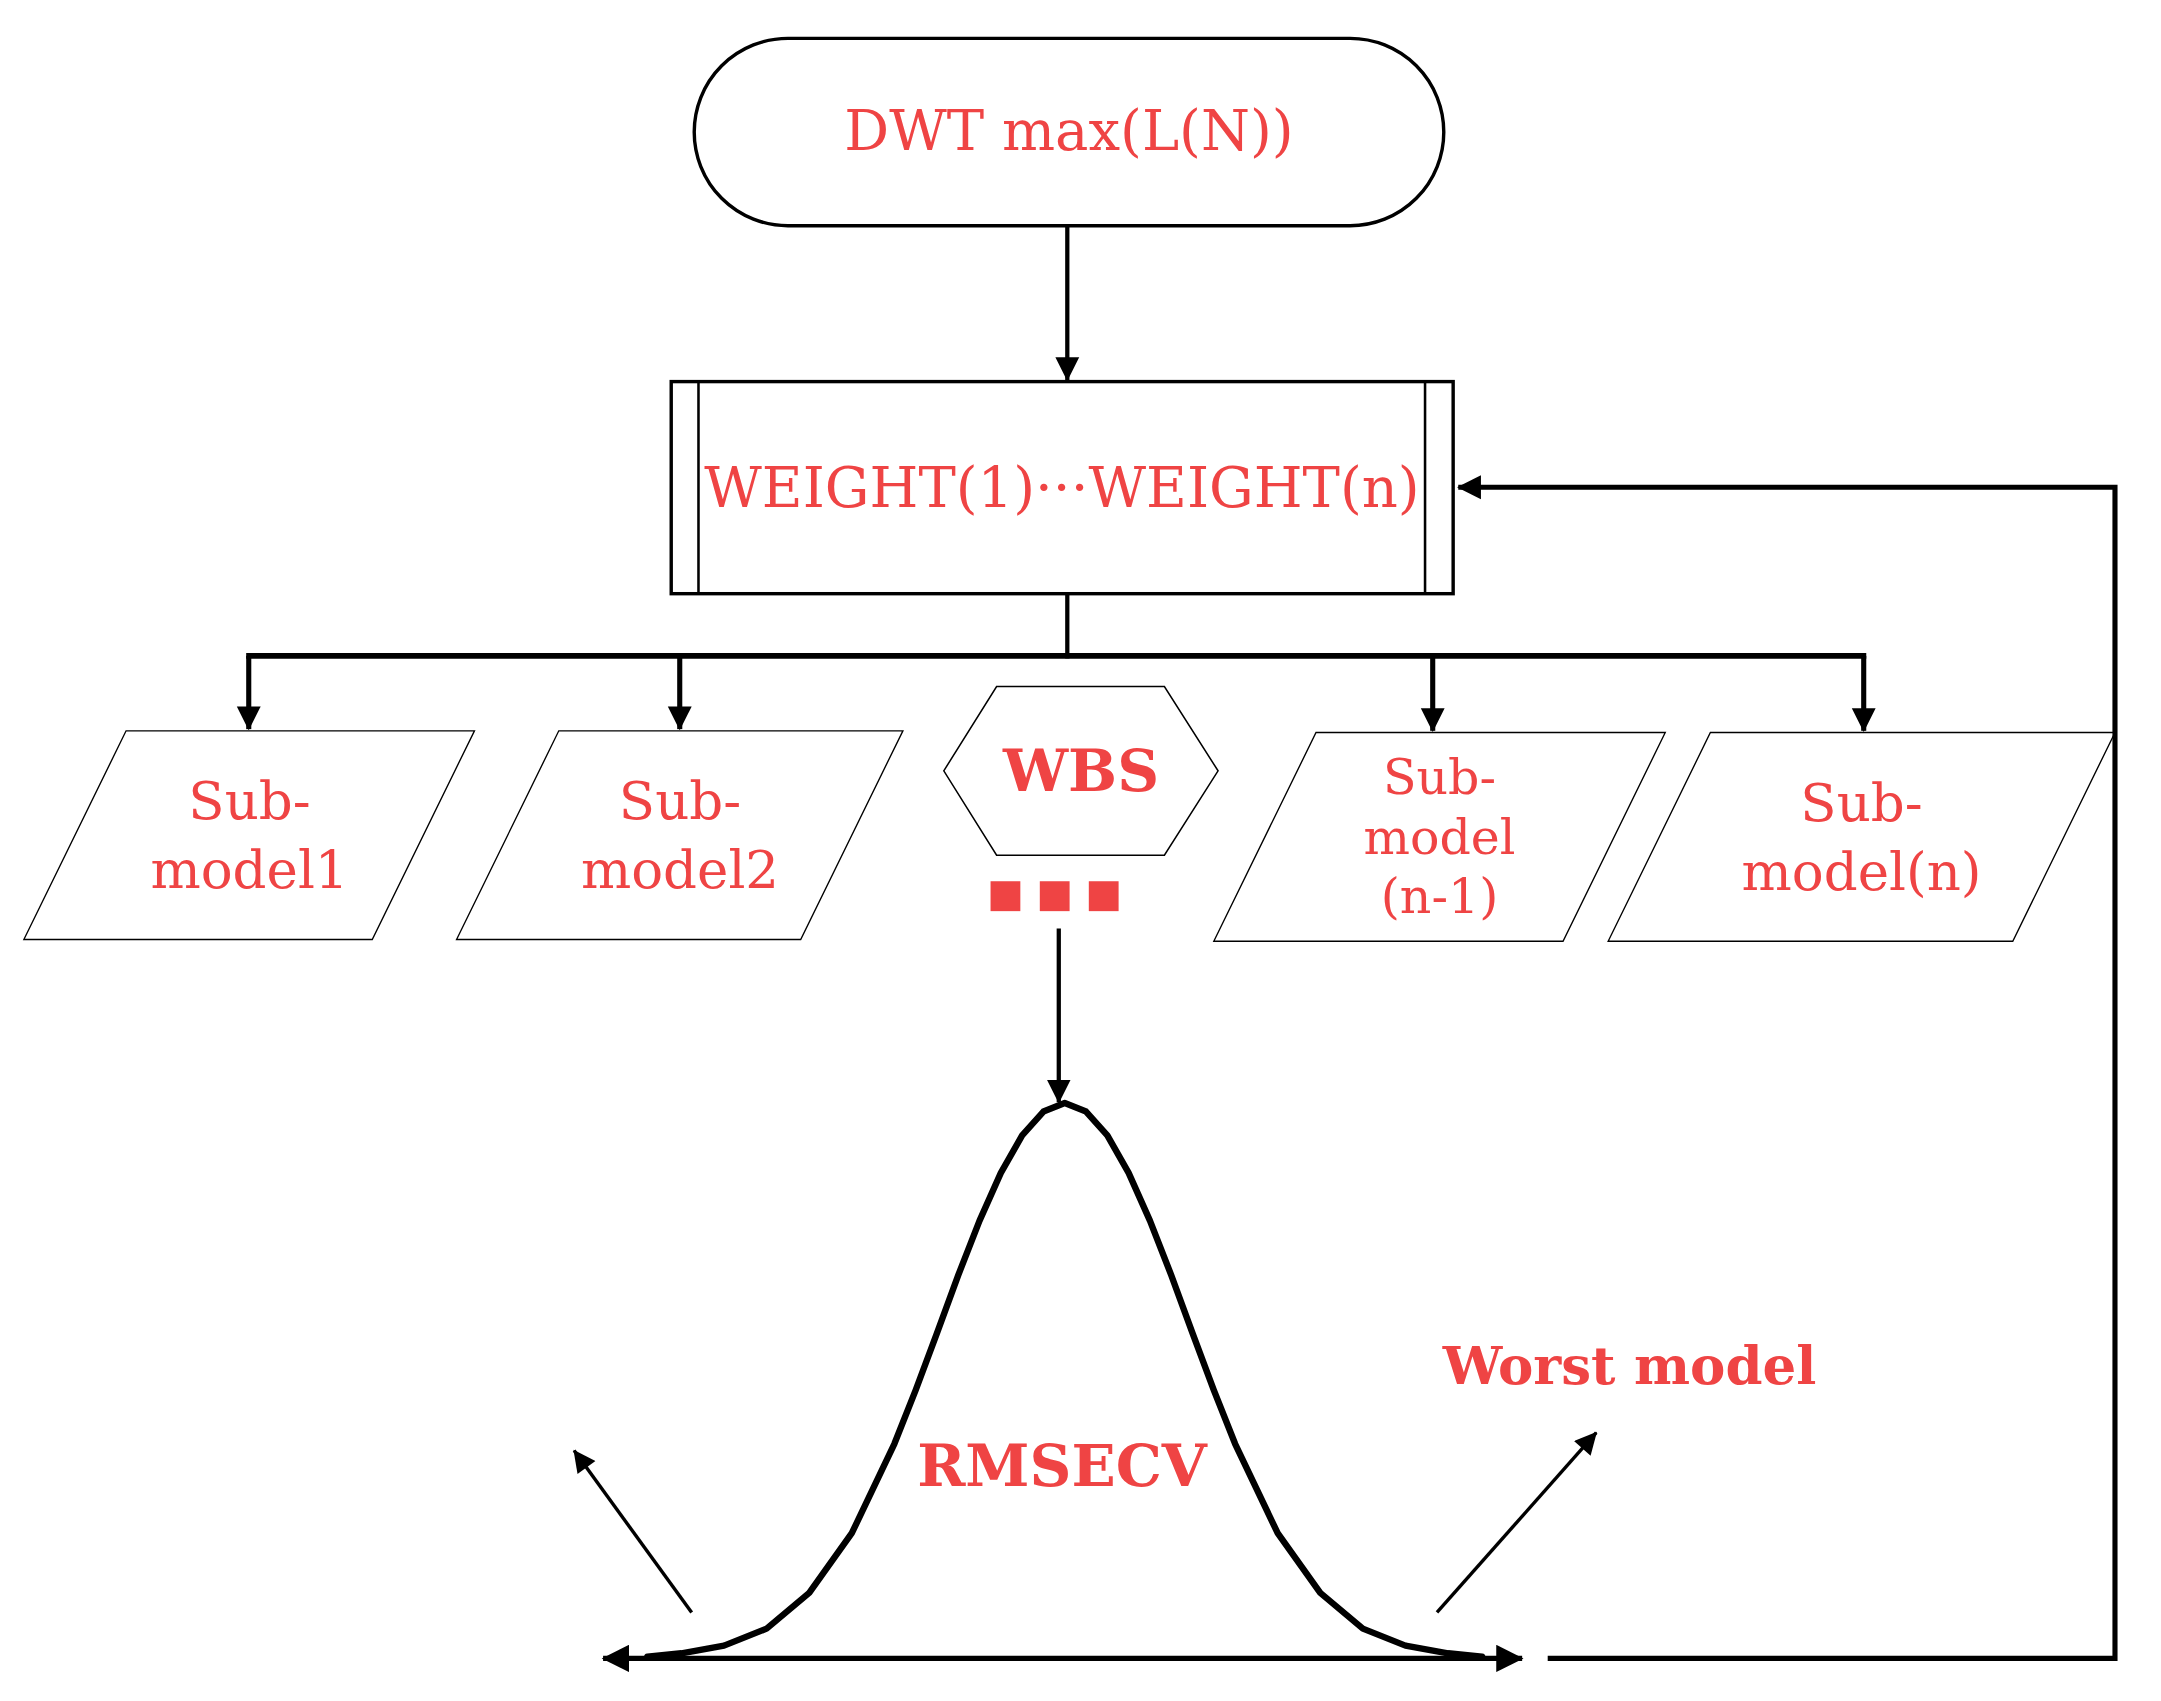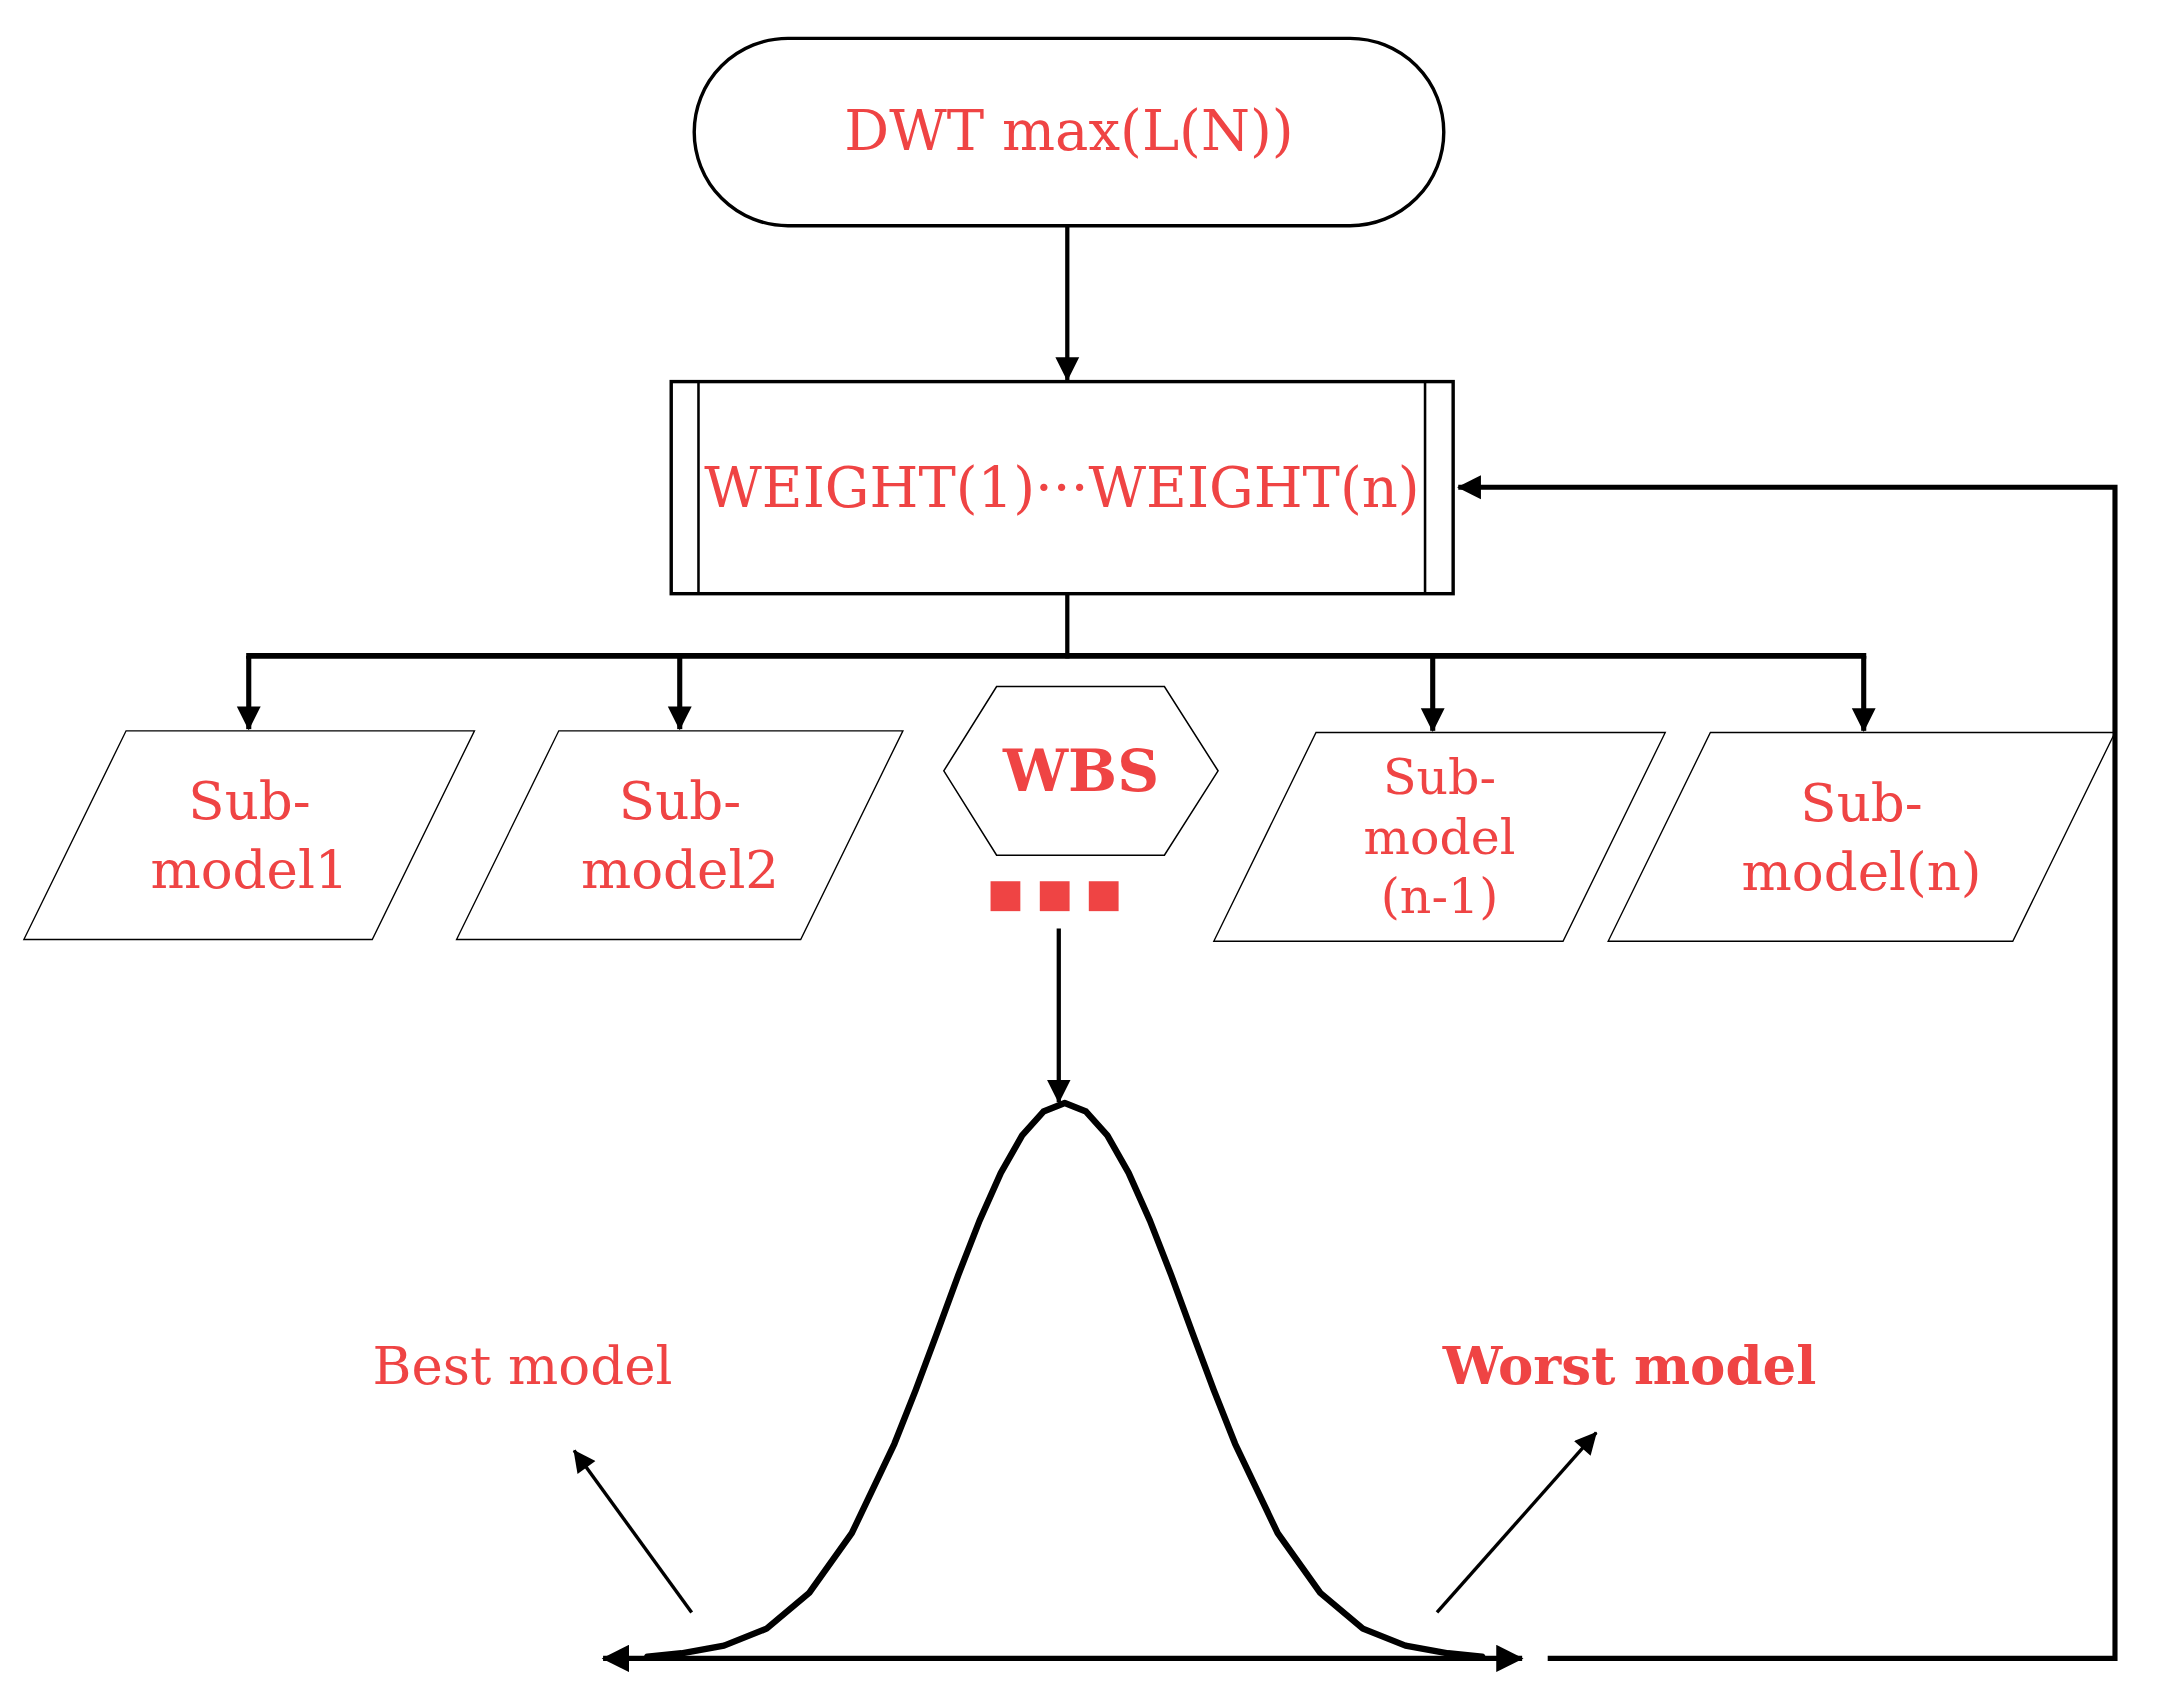--- a/index.html
+++ b/index.html
@@ -113,19 +113,19 @@
     <div>(n-1)</div>
   </div>
 
   <div class="txt f-para" style="left:1608px;top:733px;width:507px;height:209px;">
     <div>Sub-</div>
     <div>model(n)</div>
   </div>
 
   <div class="txt f-dots" style="left:931px;top:859px;width:256px;height:77px;">▪▪▪</div>
 
-  <div class="txt f-label" style="left:352px;top:1327px;width:341px;height:78px;">Best model</div>
 
   <div class="txt f-label" style="left:1442px;top:1325px;width:375px;height:81px;font-weight:bold;">Worst model</div>
 
+  <div class="txt f-bold" style="left:900px;top:1429px;width:324px;height:75px;">RMSECV</div>
 
 </div>
 
 
 </body></html>

